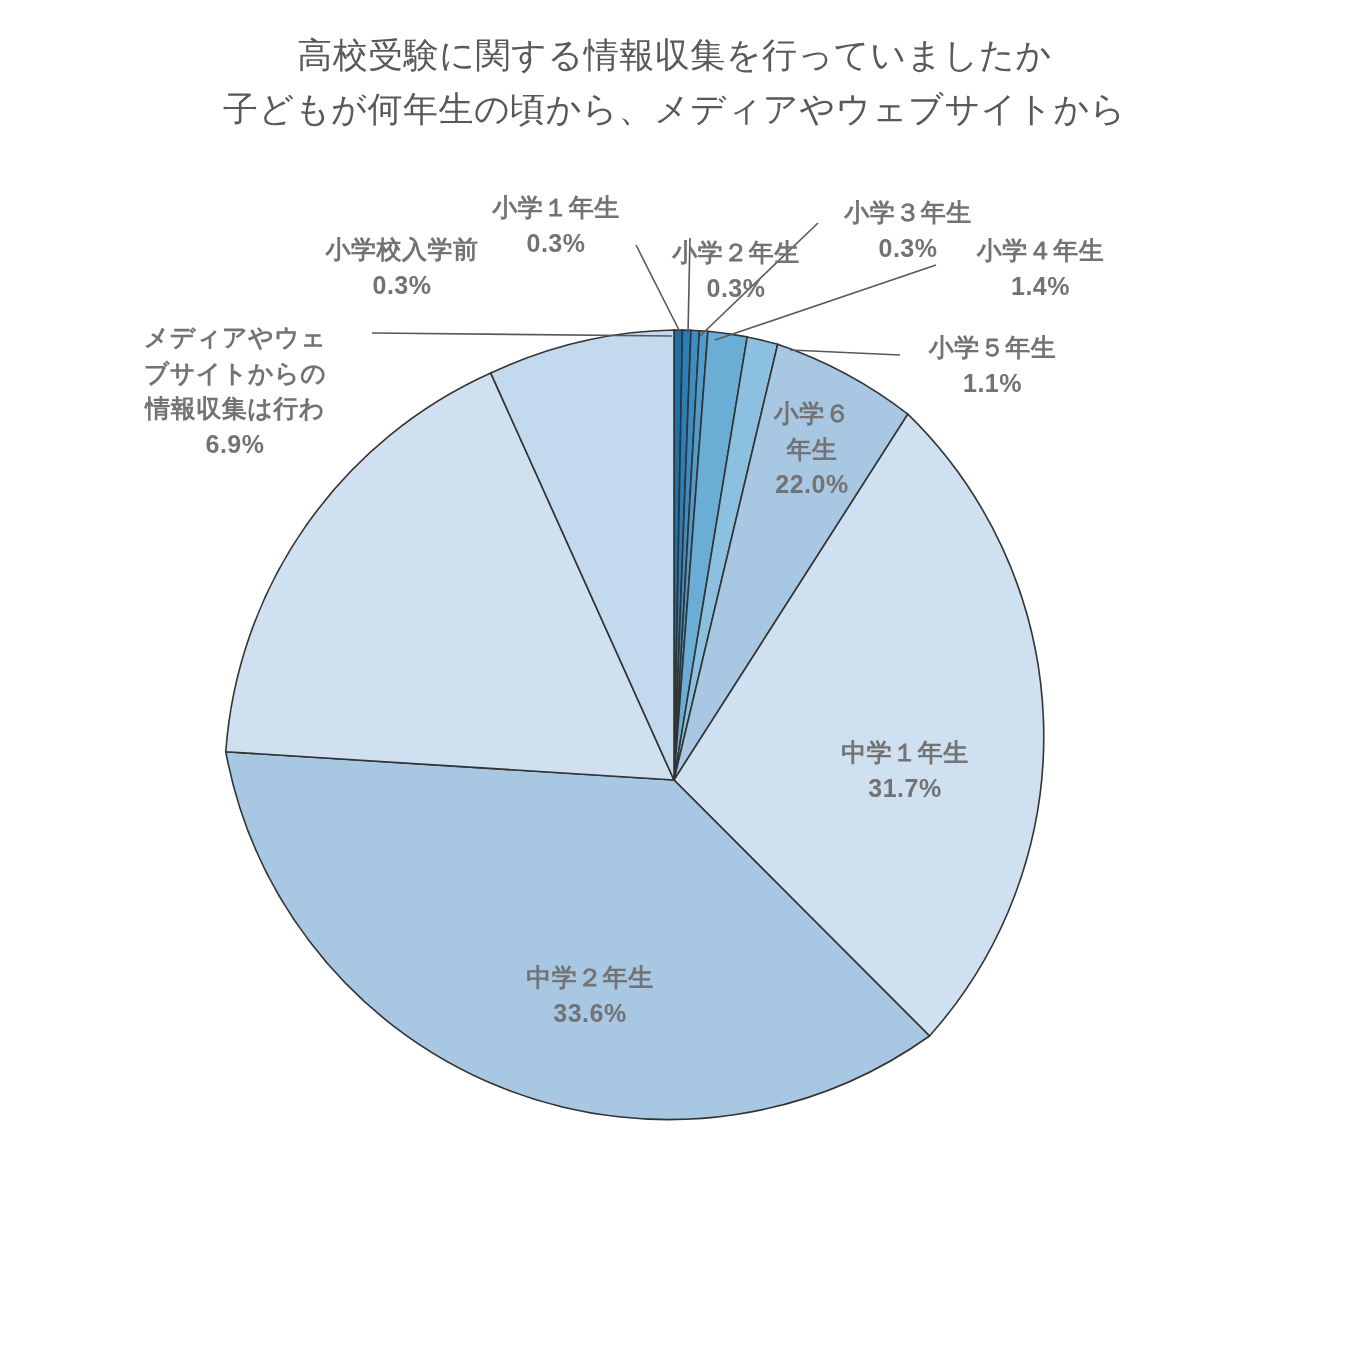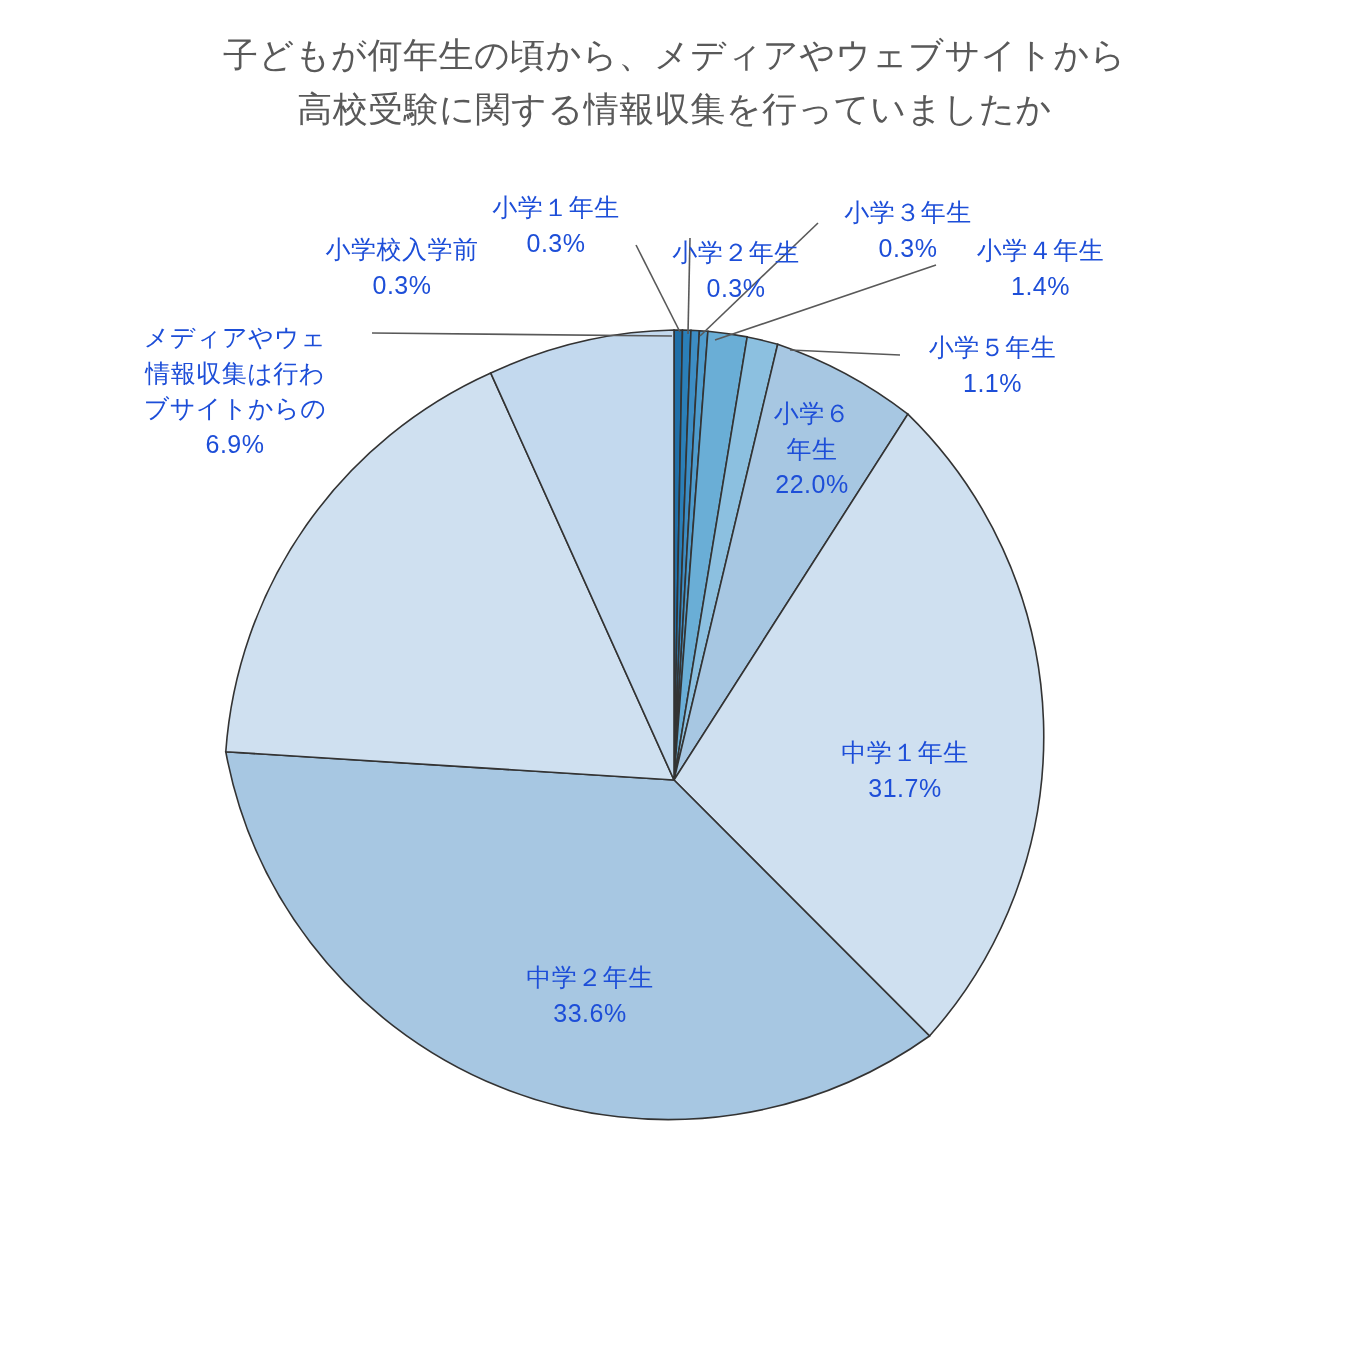--- a/index.html
+++ b/index.html
@@ -34,38 +34,38 @@
   .title span { display: block; }
   svg#pie {
     position: absolute;
     top: 0;
     left: 0;
     width: 1349px;
     height: 1350px;
   }
   .lbl {
     position: absolute;
-    font-weight: normal;
-    color: #1d4ed8;
+    font-weight: bold;
+    color: #737373;
     font-size: 25px;
     line-height: 1.42;
     letter-spacing: 0.5px;
     white-space: nowrap;
   }
   .lbl .val { display: block; }
   .lbl.center { text-align: center; }
 </style>
 </head>
 <body>
 
 <div id="chart-root">
 
   <div class="title">
+    <span>高校受験に関する情報収集を行っていましたか</span>
     <span>子どもが何年生の頃から、メディアやウェブサイトから</span>
-    <span>高校受験に関する情報収集を行っていましたか</span>
   </div>
 
   <svg id="pie" viewBox="0 0 1349 1350">
     <g>
 
       <path d="M674 780 L674 330 A450 450 0 0 1 682.48 330.08 Z" fill="#1f6fa8" stroke="#333333" stroke-width="1.6"></path>
 
       <path d="M674 780 L682.48 330.08 A450 450 0 0 1 690.96 330.32 Z" fill="#2b7fb8" stroke="#333333" stroke-width="1.6"></path>
 
       <path d="M674 780 L690.96 330.32 A450 450 0 0 1 699.43 330.72 Z" fill="#3d8dc4" stroke="#333333" stroke-width="1.6"></path>
@@ -127,22 +127,22 @@
   </div>
 
   <div class="lbl center" style="left:752px; top:396px; width:120px;">
     <span>小学６</span>
     <span class="val">年生</span>
     <span class="val">22.0%</span>
   </div>
 
   <div class="lbl center" style="left:110px; top:320px; width:250px;">
     <span>メディアやウェ</span>
+    <span class="val">ブサイトからの</span>
     <span class="val">情報収集は行わ</span>
-    <span class="val">ブサイトからの</span>
     <span class="val">6.9%</span>
   </div>
 
 
   <div class="lbl center" style="left:790px; top:735px; width:230px;">
     <span>中学１年生</span>
     <span class="val">31.7%</span>
   </div>
 
   <div class="lbl center" style="left:470px; top:960px; width:240px;">

